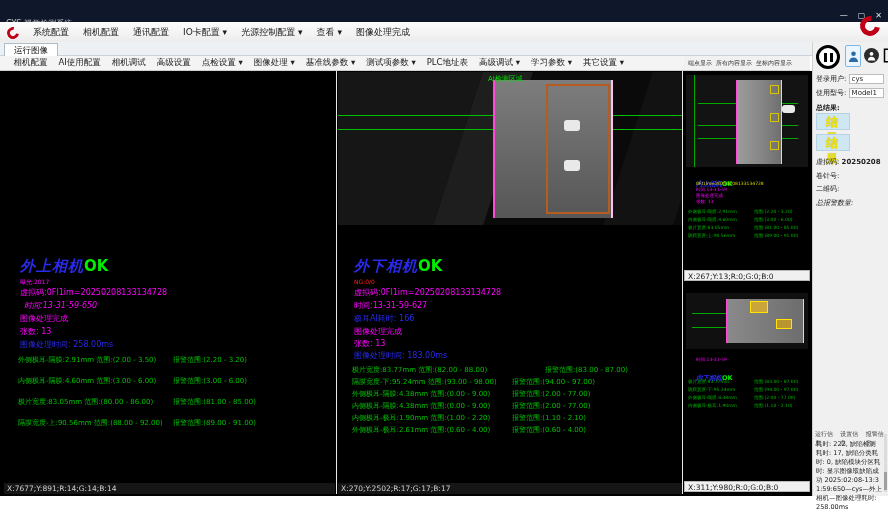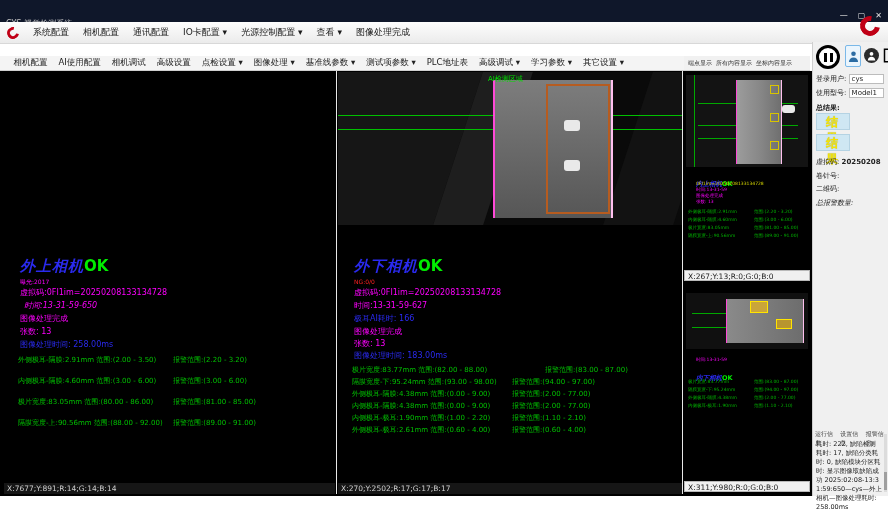--- a/index.html
+++ b/index.html
@@ -131,20 +131,23 @@
     <span class="mitem">系统配置</span>
     <span class="mitem">相机配置</span>
     <span class="mitem">通讯配置</span>
     <span class="mitem">IO卡配置 ▾</span>
     <span class="mitem">光源控制配置 ▾</span>
     <span class="mitem">查看 ▾</span>
     <span class="mitem">图像处理完成</span>
   </div>
   <div class="brand-logo"></div>
 
+  <div class="tabrow">
+    <div class="tab">运行图像</div>
+  </div>
 
   <div class="toolbar">
     <span class="titem">相机配置</span>
     <span class="titem">AI使用配置</span>
     <span class="titem">相机调试</span>
     <span class="titem">高级设置</span>
     <span class="titem">点检设置 ▾</span>
     <span class="titem">图像处理 ▾</span>
     <span class="titem">基准线参数 ▾</span>
     <span class="titem">测试项参数 ▾</span>

